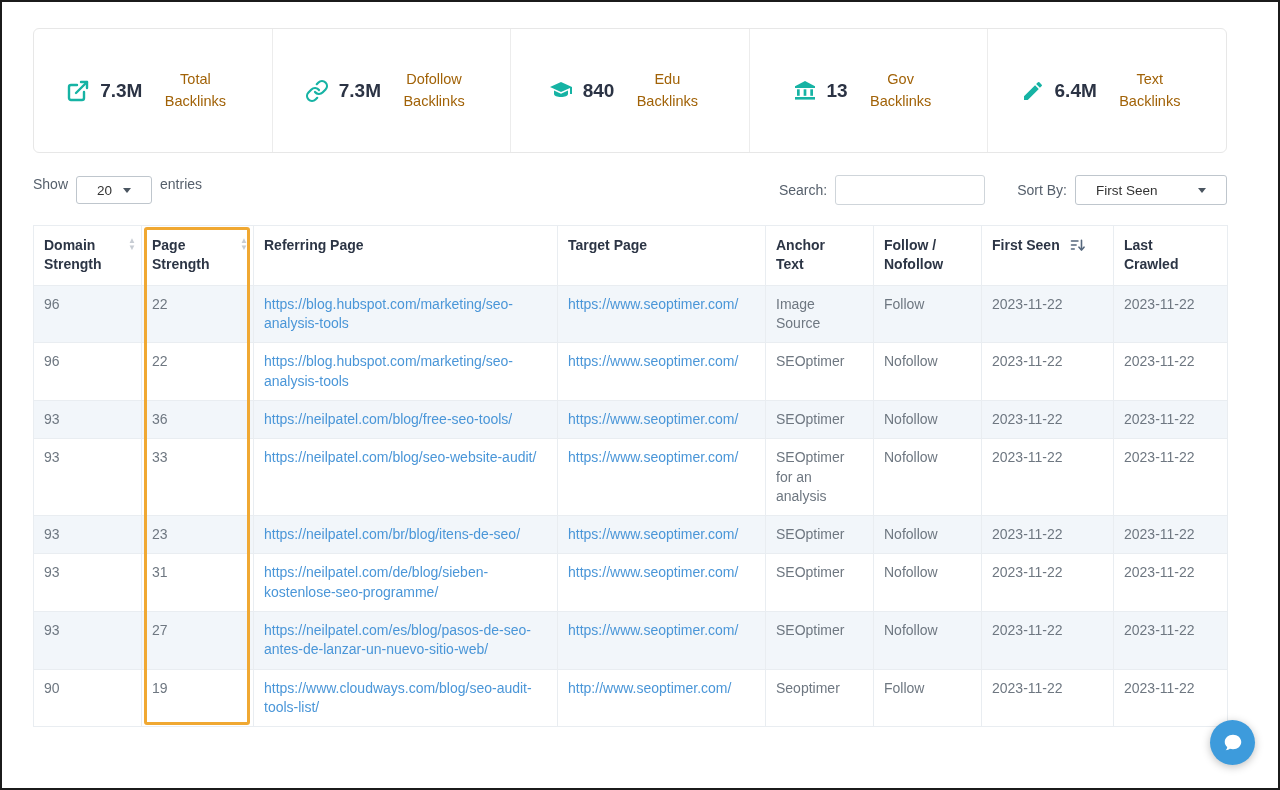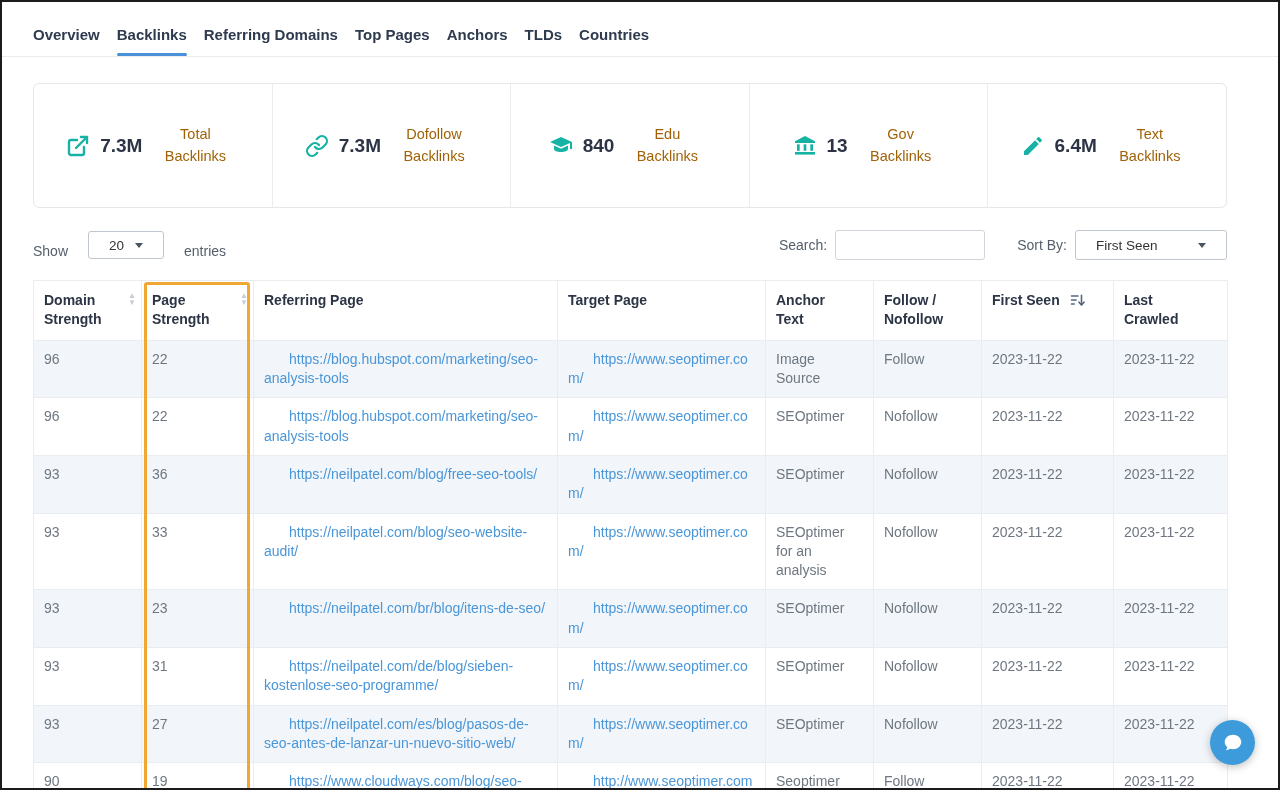--- a/index.html
+++ b/index.html
@@ -16,61 +16,52 @@
   .stat { flex:1; display:flex; flex-direction:row; align-items:center; justify-content:center; gap:9px; border-right:1px solid #ececec; }
   .stat:last-child { border-right:none; }
   .stat-top { display:flex; align-items:center; gap:10px; }
   .stat-icon { width:24px; height:24px; color:var(--accent-teal); display:flex; }
   .stat-icon svg { width:100%; height:100%; }
   .stat-value { font-size:19px; font-weight:700; color:#2b3344; }
   .stat-label { font-size:14.5px; color:#a16207; text-align:center; line-height:1.5; max-width:88px; }
 
   
   .controls { display:flex; align-items:center; width:1194px; margin:22px 0 0 31px; font-size:14px; color:#555f6b; }
-  .control-left { display:flex; align-items:flex-end; gap:20px; }
+  .control-left { display:flex; align-items:flex-start; gap:8px; }
   .select { position:relative; display:inline-flex; align-items:center; justify-content:space-between; gap:10px; border:1px solid #bfc6cd; border-radius:3px; height:28px; padding:0 20px; font-size:13.5px; color:#333; background:#fff; cursor:pointer; min-width:76px; }
   .caret { width:0; height:0; border-left:4px solid transparent; border-right:4px solid transparent; border-top:5px solid #4a5560; flex:none; }
   .control-right { margin-left:auto; display:flex; align-items:center; gap:8px; }
   .search-input { width:150px; height:30px; border:1px solid #cfd5da; border-radius:3px; padding:0 8px; font-size:13.5px; color:#333; outline:none; }
   .sort-label { margin-left:24px; }
   .sort-select { width:152px; height:30px; }
 
   
   .table-wrap { position:relative; width:1194px; margin:20px 0 0 31px; }
   table { width:100%; border-collapse:collapse; table-layout:fixed; }
   th, td { border:1px solid #e9edf1; text-align:left; vertical-align:top; }
   th { font-size:14px; font-weight:700; color:#2c3545; padding:10px; position:relative; line-height:1.38; background:#fff; }
   td { font-size:14px; color:#6e7781; padding:9px 10px; line-height:1.38; overflow-wrap:break-word; }
   tbody tr:nth-child(odd) { background:#f2f6fa; }
   tbody tr:nth-child(even) { background:#ffffff; }
-  td a { color:var(--link-blue); text-decoration:none;margin-left:25px; }
+  td a { color:var(--link-blue); text-decoration:none; }
   .sort-arrows { position:absolute; right:5px; top:12px; display:flex; flex-direction:column; gap:1px; color:#c7ccd3; font-size:8px; }
   .sort-arrows i { font-style:normal; line-height:0.8; }
   .narrow { display:inline-block; max-width:60px; }
   .sorted-icon { display:inline-block; vertical-align:-2px; margin-left:6px; }
   .highlight-box { position:absolute; left:111px; top:2px; width:106px; height:calc(100% - 4px); border:3px solid var(--highlight-orange); border-radius:3px; pointer-events:none; z-index:5; }
 
   
   .chat-bubble { position:absolute; right:23px; bottom:23px; width:45px; height:45px; border-radius:50%; background:var(--chat-bubble-blue); display:flex; align-items:center; justify-content:center; box-shadow:0 2px 8px rgba(0,0,0,0.25); cursor:pointer; z-index:10; }
   .chat-bubble svg { width:22px; height:22px; }
 </style>
 </head>
 <body>
 
 <div class="screen">
 
-  <div class="tabbar">
-    <span class="tab">Overview</span>
-    <span class="tab active">Backlinks</span>
-    <span class="tab">Referring Domains</span>
-    <span class="tab">Top Pages</span>
-    <span class="tab">Anchors</span>
-    <span class="tab">TLDs</span>
-    <span class="tab">Countries</span>
-  </div>
 
   <div class="stats-card">
     <div class="stat">
       <div class="stat-top">
         <span class="stat-icon">
           <svg viewBox="0 0 24 24" fill="none" stroke="currentColor" stroke-width="2.4" stroke-linecap="round" stroke-linejoin="round">
               <path d="M18 13v6a2 2 0 0 1-2 2H5a2 2 0 0 1-2-2V8a2 2 0 0 1 2-2h6"></path>
               <polyline points="15 3 21 3 21 9"></polyline>
               <line x1="10" y1="14" x2="21" y2="3"></line>
             </svg>

